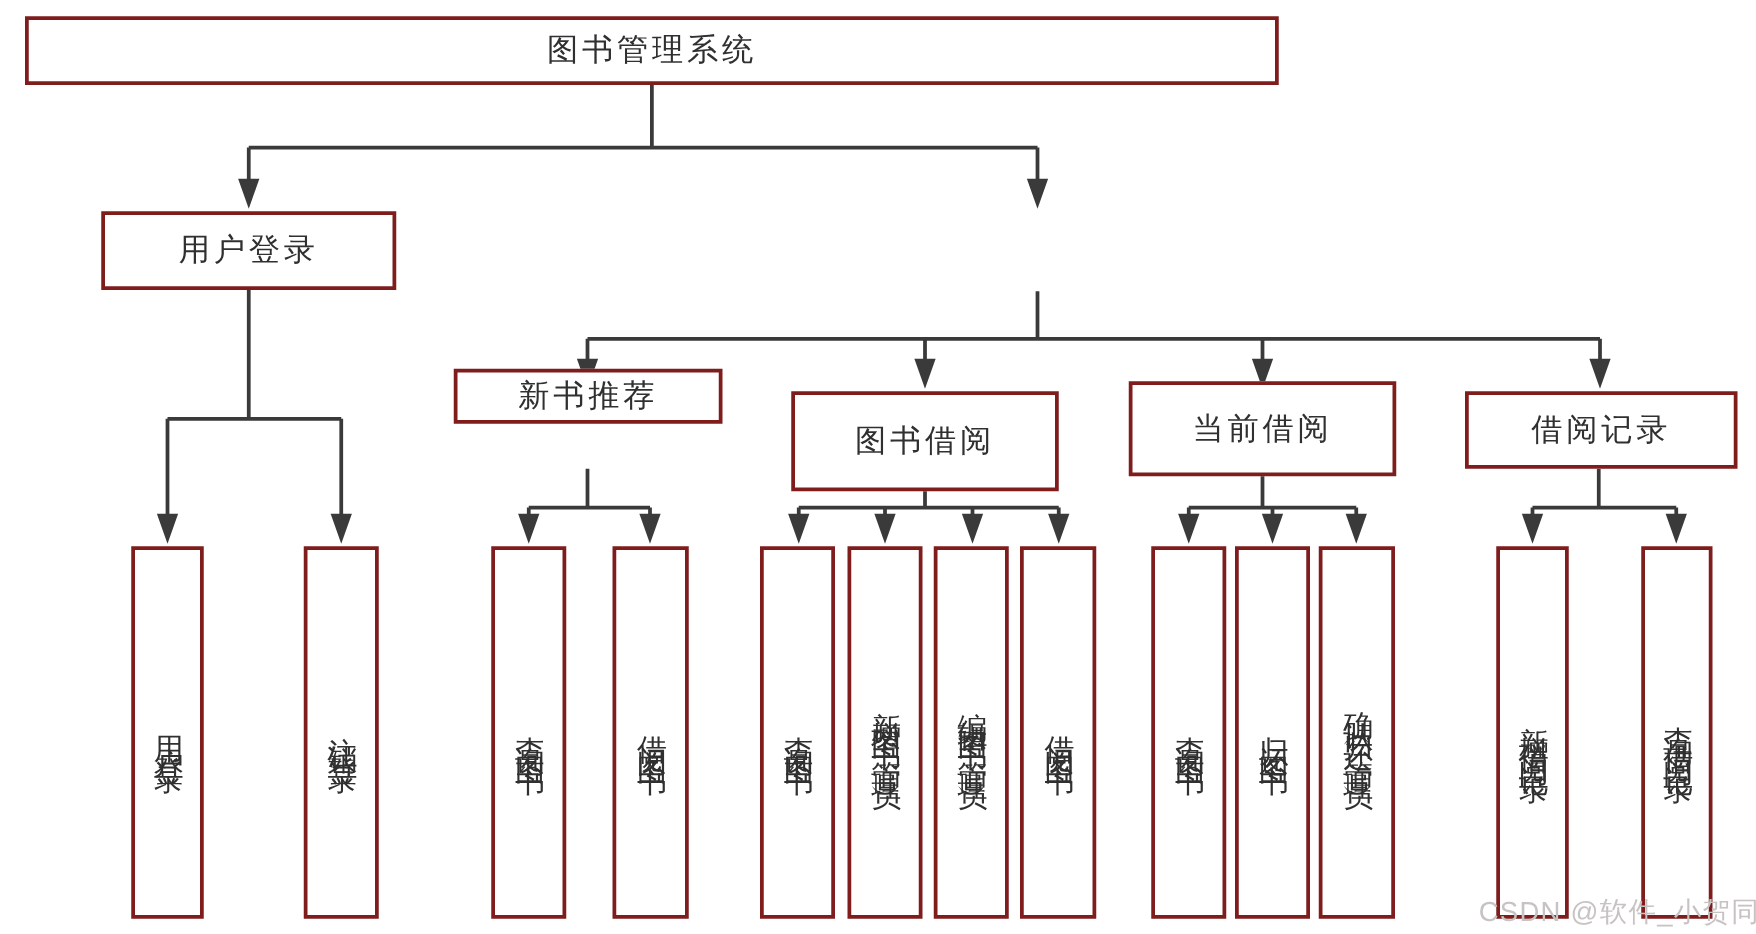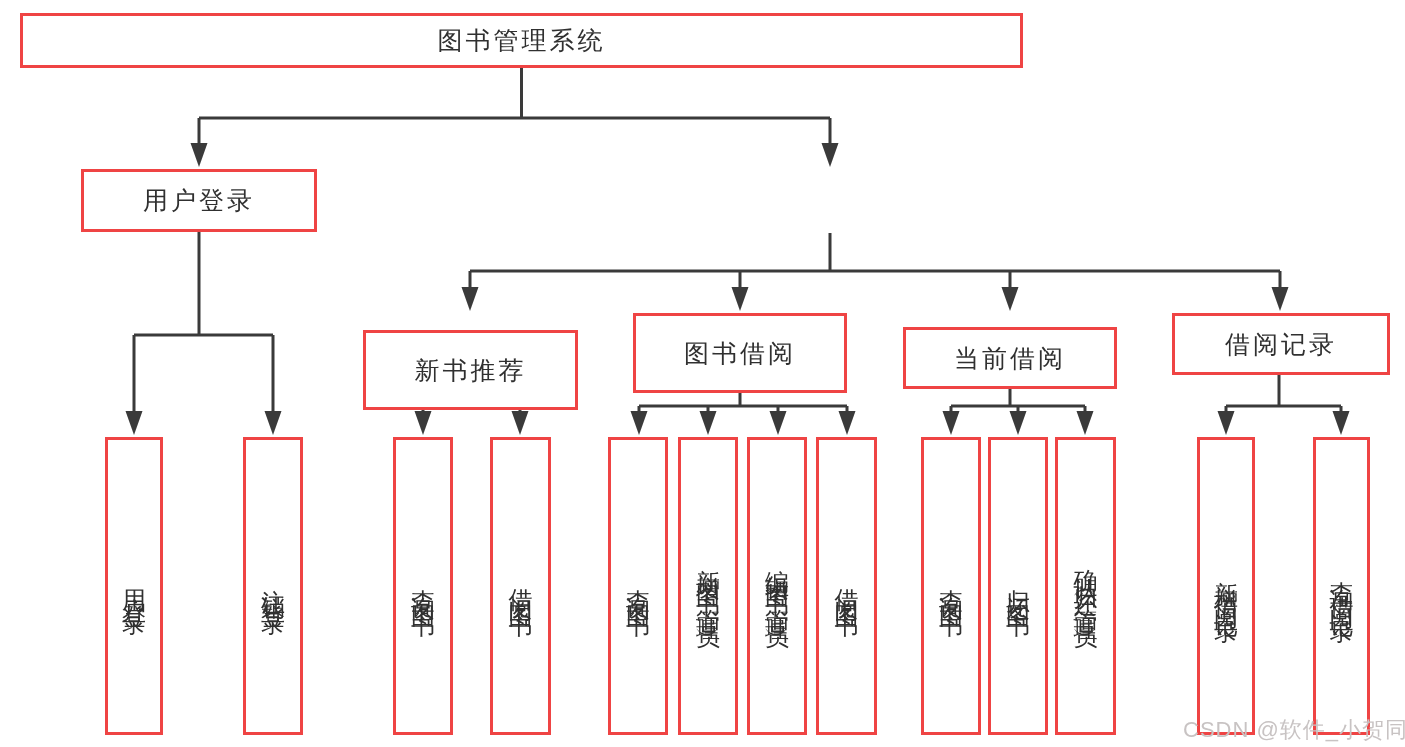--- a/index.html
+++ b/index.html
@@ -17,21 +17,21 @@
   }
   .connectors {
     position: absolute;
     left: 0;
     top: 0;
     pointer-events: none;
   }
   .box {
     position: absolute;
     box-sizing: border-box;
-    border: 3px solid #ef4444;
+    border: 3px solid #7f1d1d;
     background: #ffffff;
     display: flex;
     align-items: center;
     justify-content: center;
     color: #303030;
     z-index: 2;
   }
   .box .hlabel {
     font-size: 25px;
     letter-spacing: 3px;
@@ -122,27 +122,27 @@
   </svg>
 
   <div class="box" style="left:20px;top:13px;width:1003px;height:55px">
     <span class="hlabel">图书管理系统</span>
   </div>
 
   <div class="box" style="left:81px;top:169px;width:236px;height:63px">
     <span class="hlabel">用户登录</span>
   </div>
 
-  <div class="box" style="left:363px;top:330px;width:215px;height:80px">
+  <div class="box" style="left:363px;top:295px;width:215px;height:44px">
     <span class="hlabel">新书推荐</span>
   </div>
   <div class="box" style="left:633px;top:313px;width:214px;height:80px">
     <span class="hlabel">图书借阅</span>
   </div>
-  <div class="box" style="left:903px;top:327px;width:214px;height:62px">
+  <div class="box" style="left:903px;top:305px;width:214px;height:76px">
     <span class="hlabel">当前借阅</span>
   </div>
   <div class="box" style="left:1172px;top:313px;width:218px;height:62px">
     <span class="hlabel">借阅记录</span>
   </div>
 
   <div class="box vbox" style="left:105px;top:437px;width:58px;height:298px">
     <span class="vlabel">用户登录</span>
   </div>
   <div class="box vbox" style="left:243px;top:437px;width:60px;height:298px">

